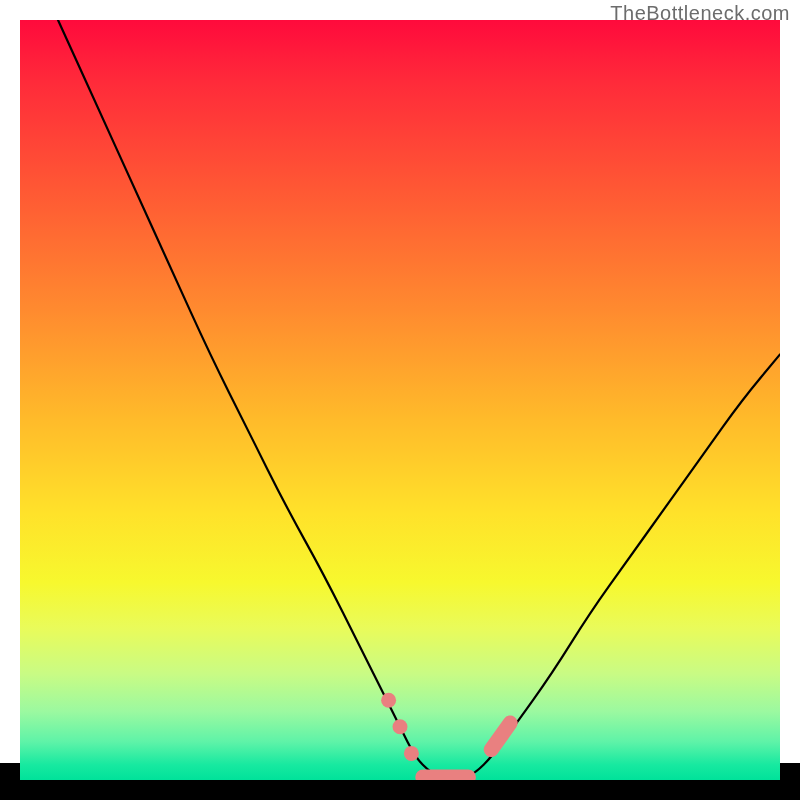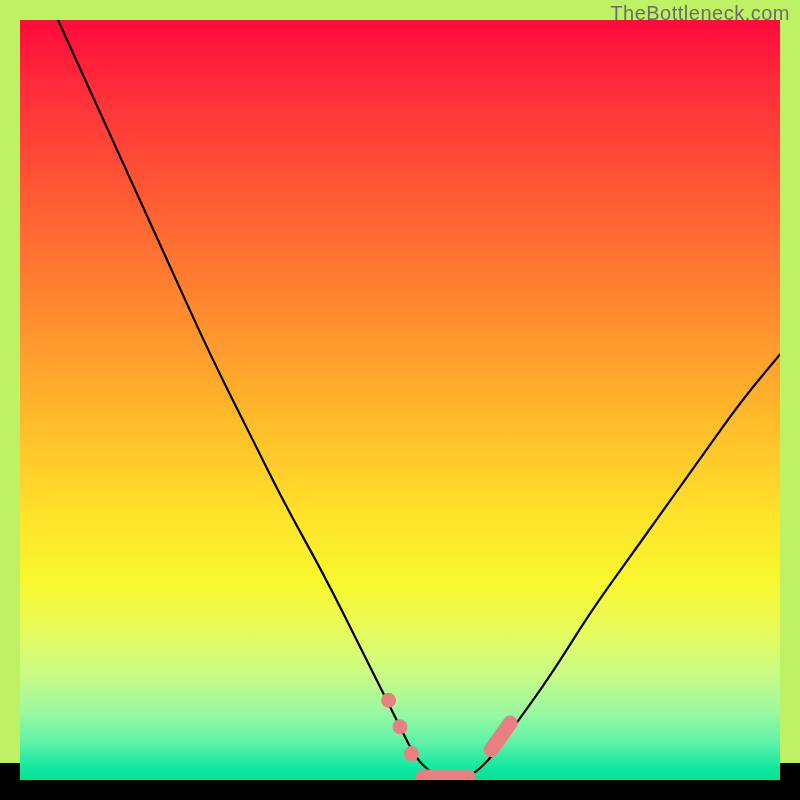--- a/index.html
+++ b/index.html
@@ -8,21 +8,21 @@
     width: 800px;
     height: 800px;
     background: #000;
     overflow: hidden;
     font-family: Arial, Helvetica, sans-serif;
   }
   .frame {
     position: relative;
     width: 800px;
     height: 763px;
-    background: #bef264;
+    background: #ffffff;
   }
   .plot-area {
     position: absolute;
     left: 20px;
     top: 20px;
     width: 760px;
     height: 760px;
     
     background: linear-gradient(
       to bottom,

